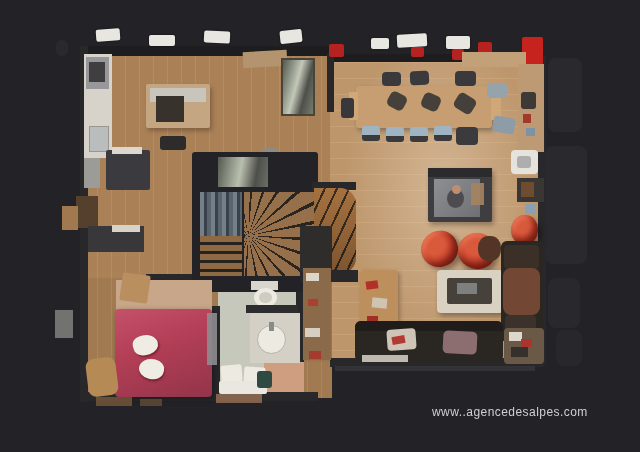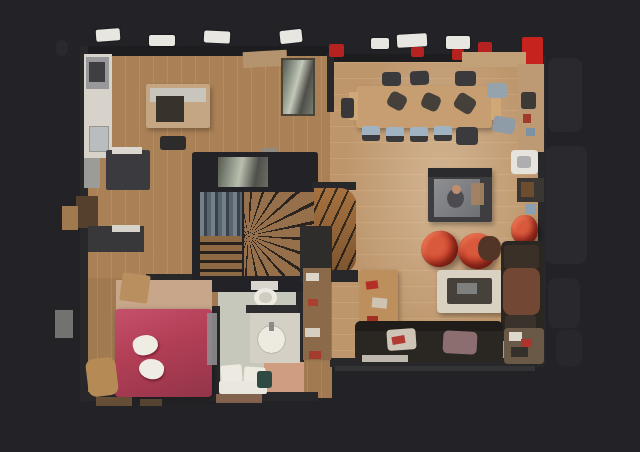--- a/index.html
+++ b/index.html
@@ -183,13 +183,14 @@
   <div class="abs fixture" style="left:221px;top:365px;width:21px;height:17px;border-radius:2px;transform:rotate(-5deg);"></div>
   <div class="abs fixture" style="left:244px;top:367px;width:21px;height:17px;border-radius:2px;transform:rotate(4deg);"></div>
   <div class="abs" style="left:219px;top:381px;width:48px;height:13px;background:#e9e7df;border-radius:2px;"></div>
   <div class="abs" style="left:257px;top:371px;width:15px;height:17px;background:#2f4a42;border-radius:3px;"></div>
 
   <div class="abs" style="left:96px;top:397px;width:36px;height:9px;background:#8a653f;opacity:.65;"></div>
   <div class="abs" style="left:216px;top:394px;width:46px;height:9px;background:#bf8a64;opacity:.6;"></div>
   <div class="abs" style="left:140px;top:399px;width:22px;height:7px;background:#7a5c3c;opacity:.6;"></div>
   <div class="abs" style="left:335px;top:366px;width:200px;height:5px;background:#37373b;opacity:.8;"></div>
 
+  <span id="watermark" class="abs" style="left:432px;top:405px;">www..agencedesalpes.com</span>
 </div>
 
 </body></html>

